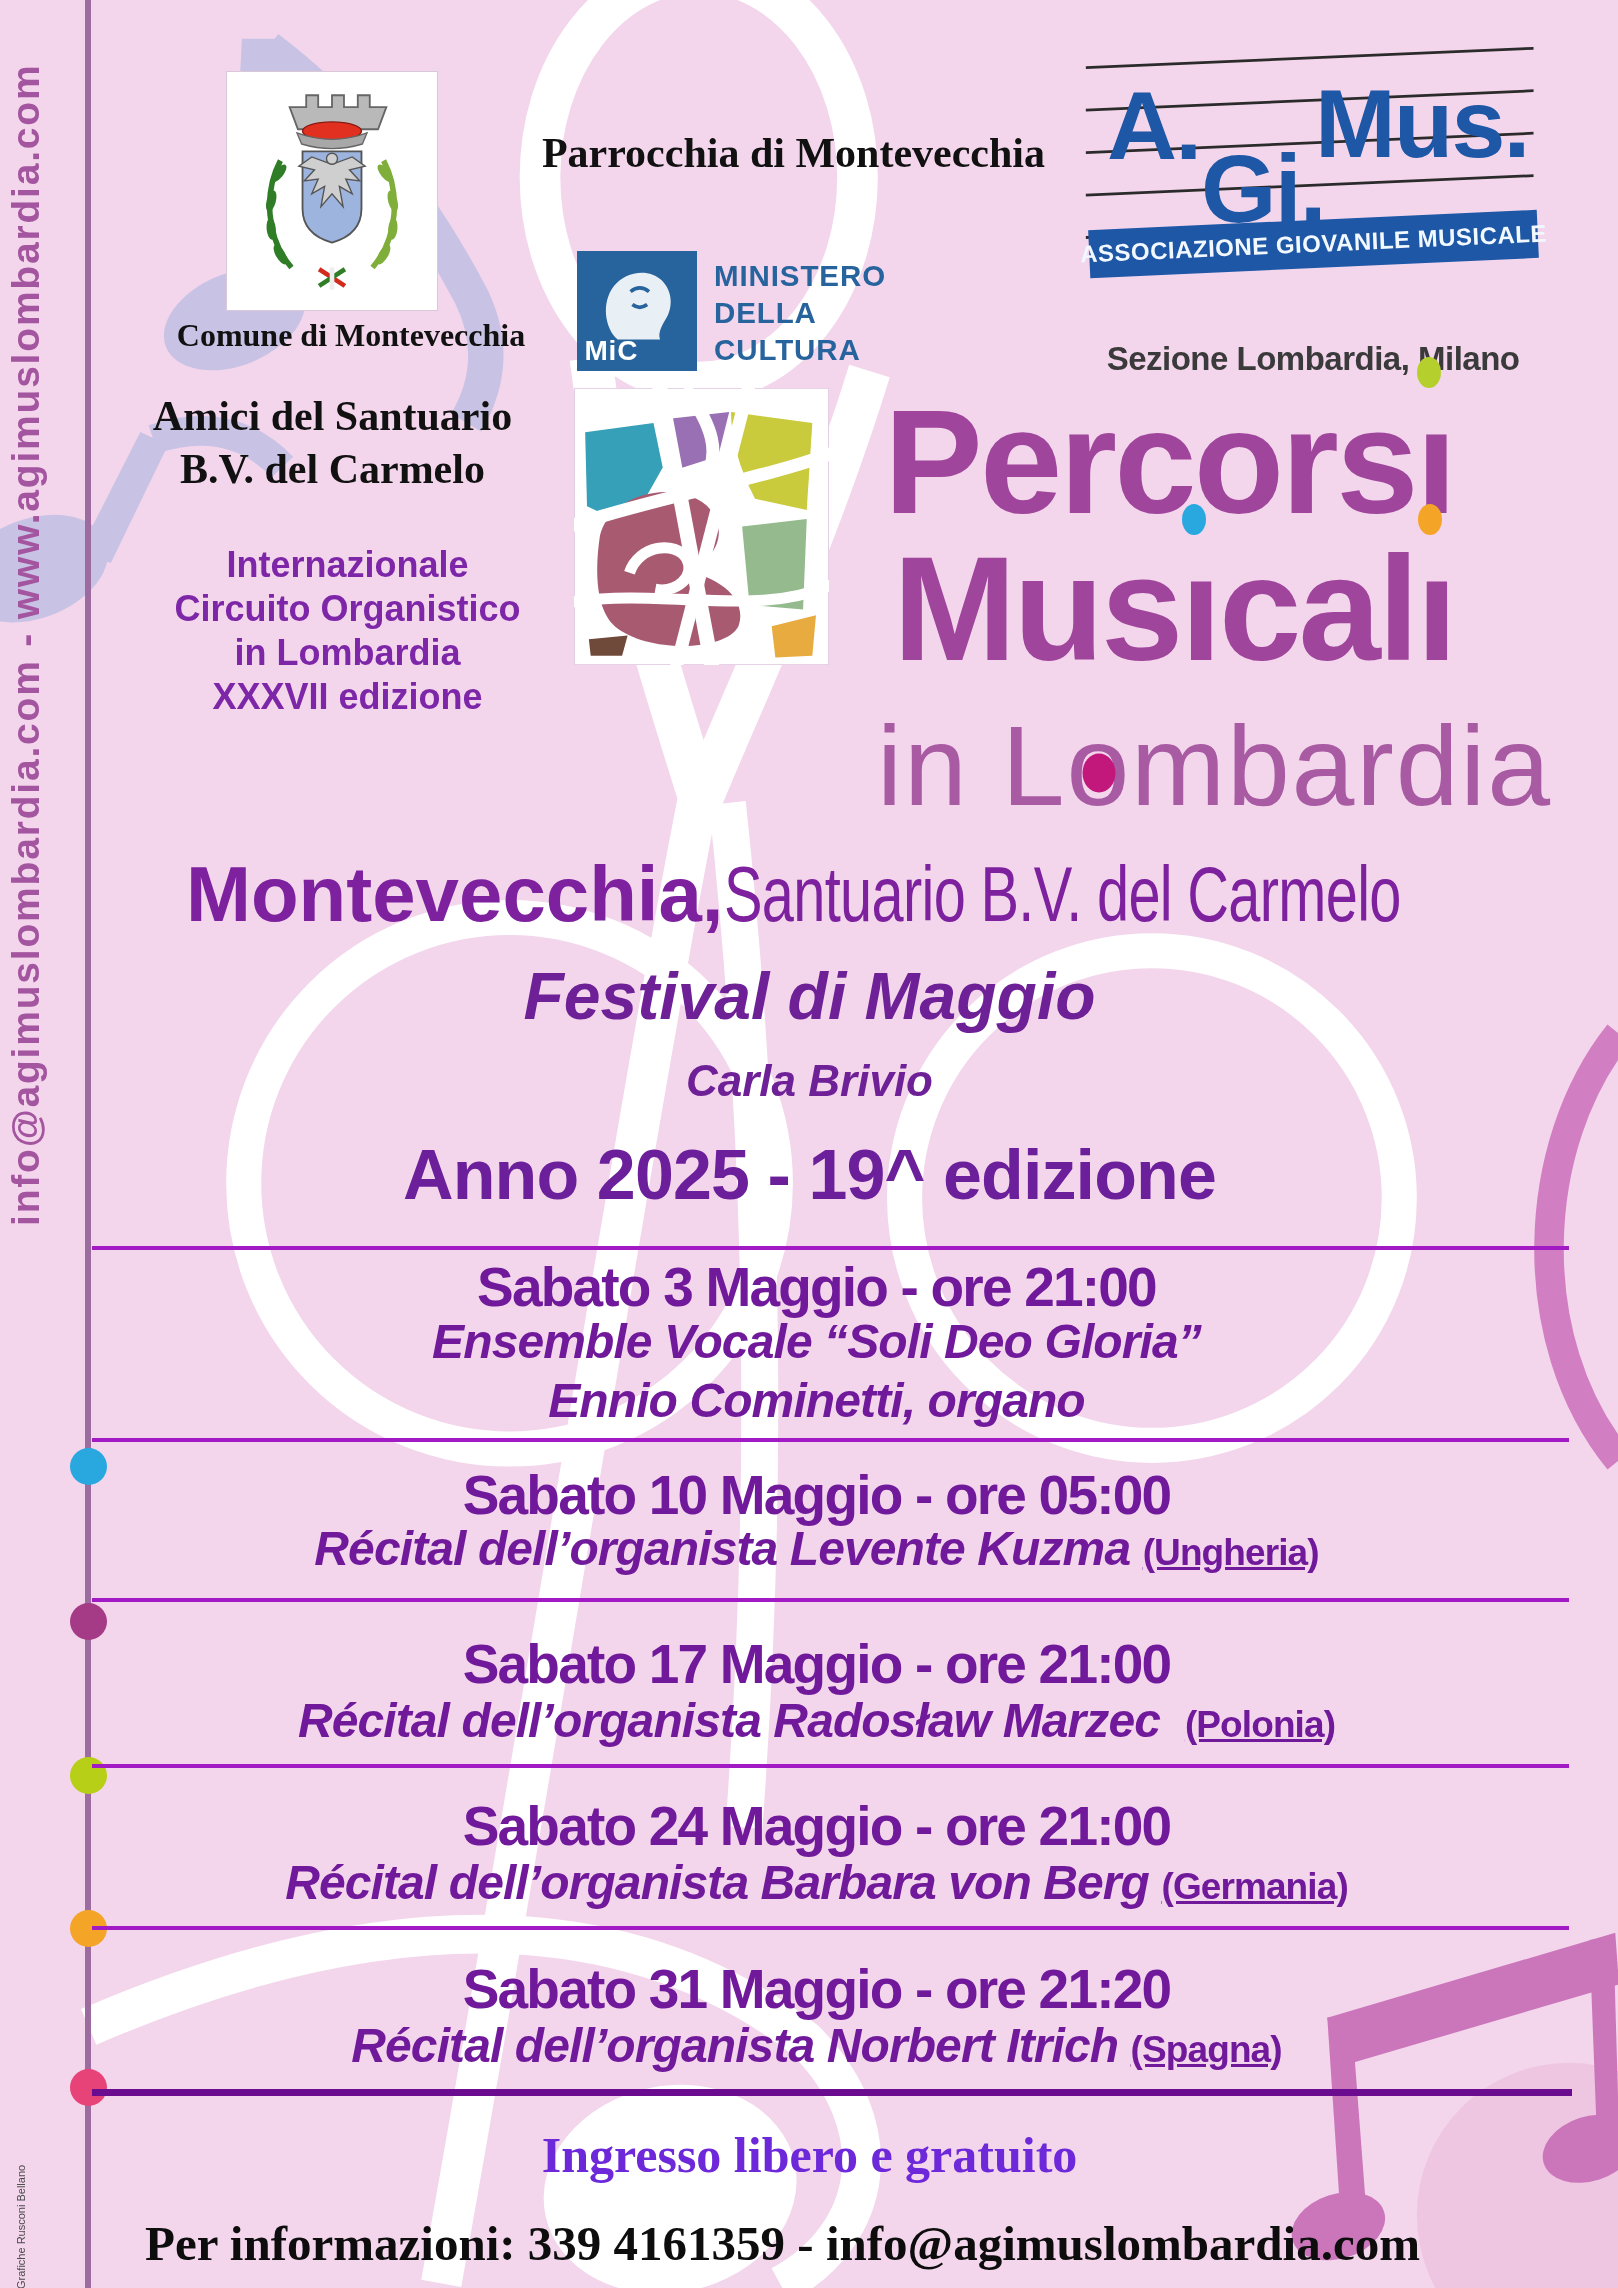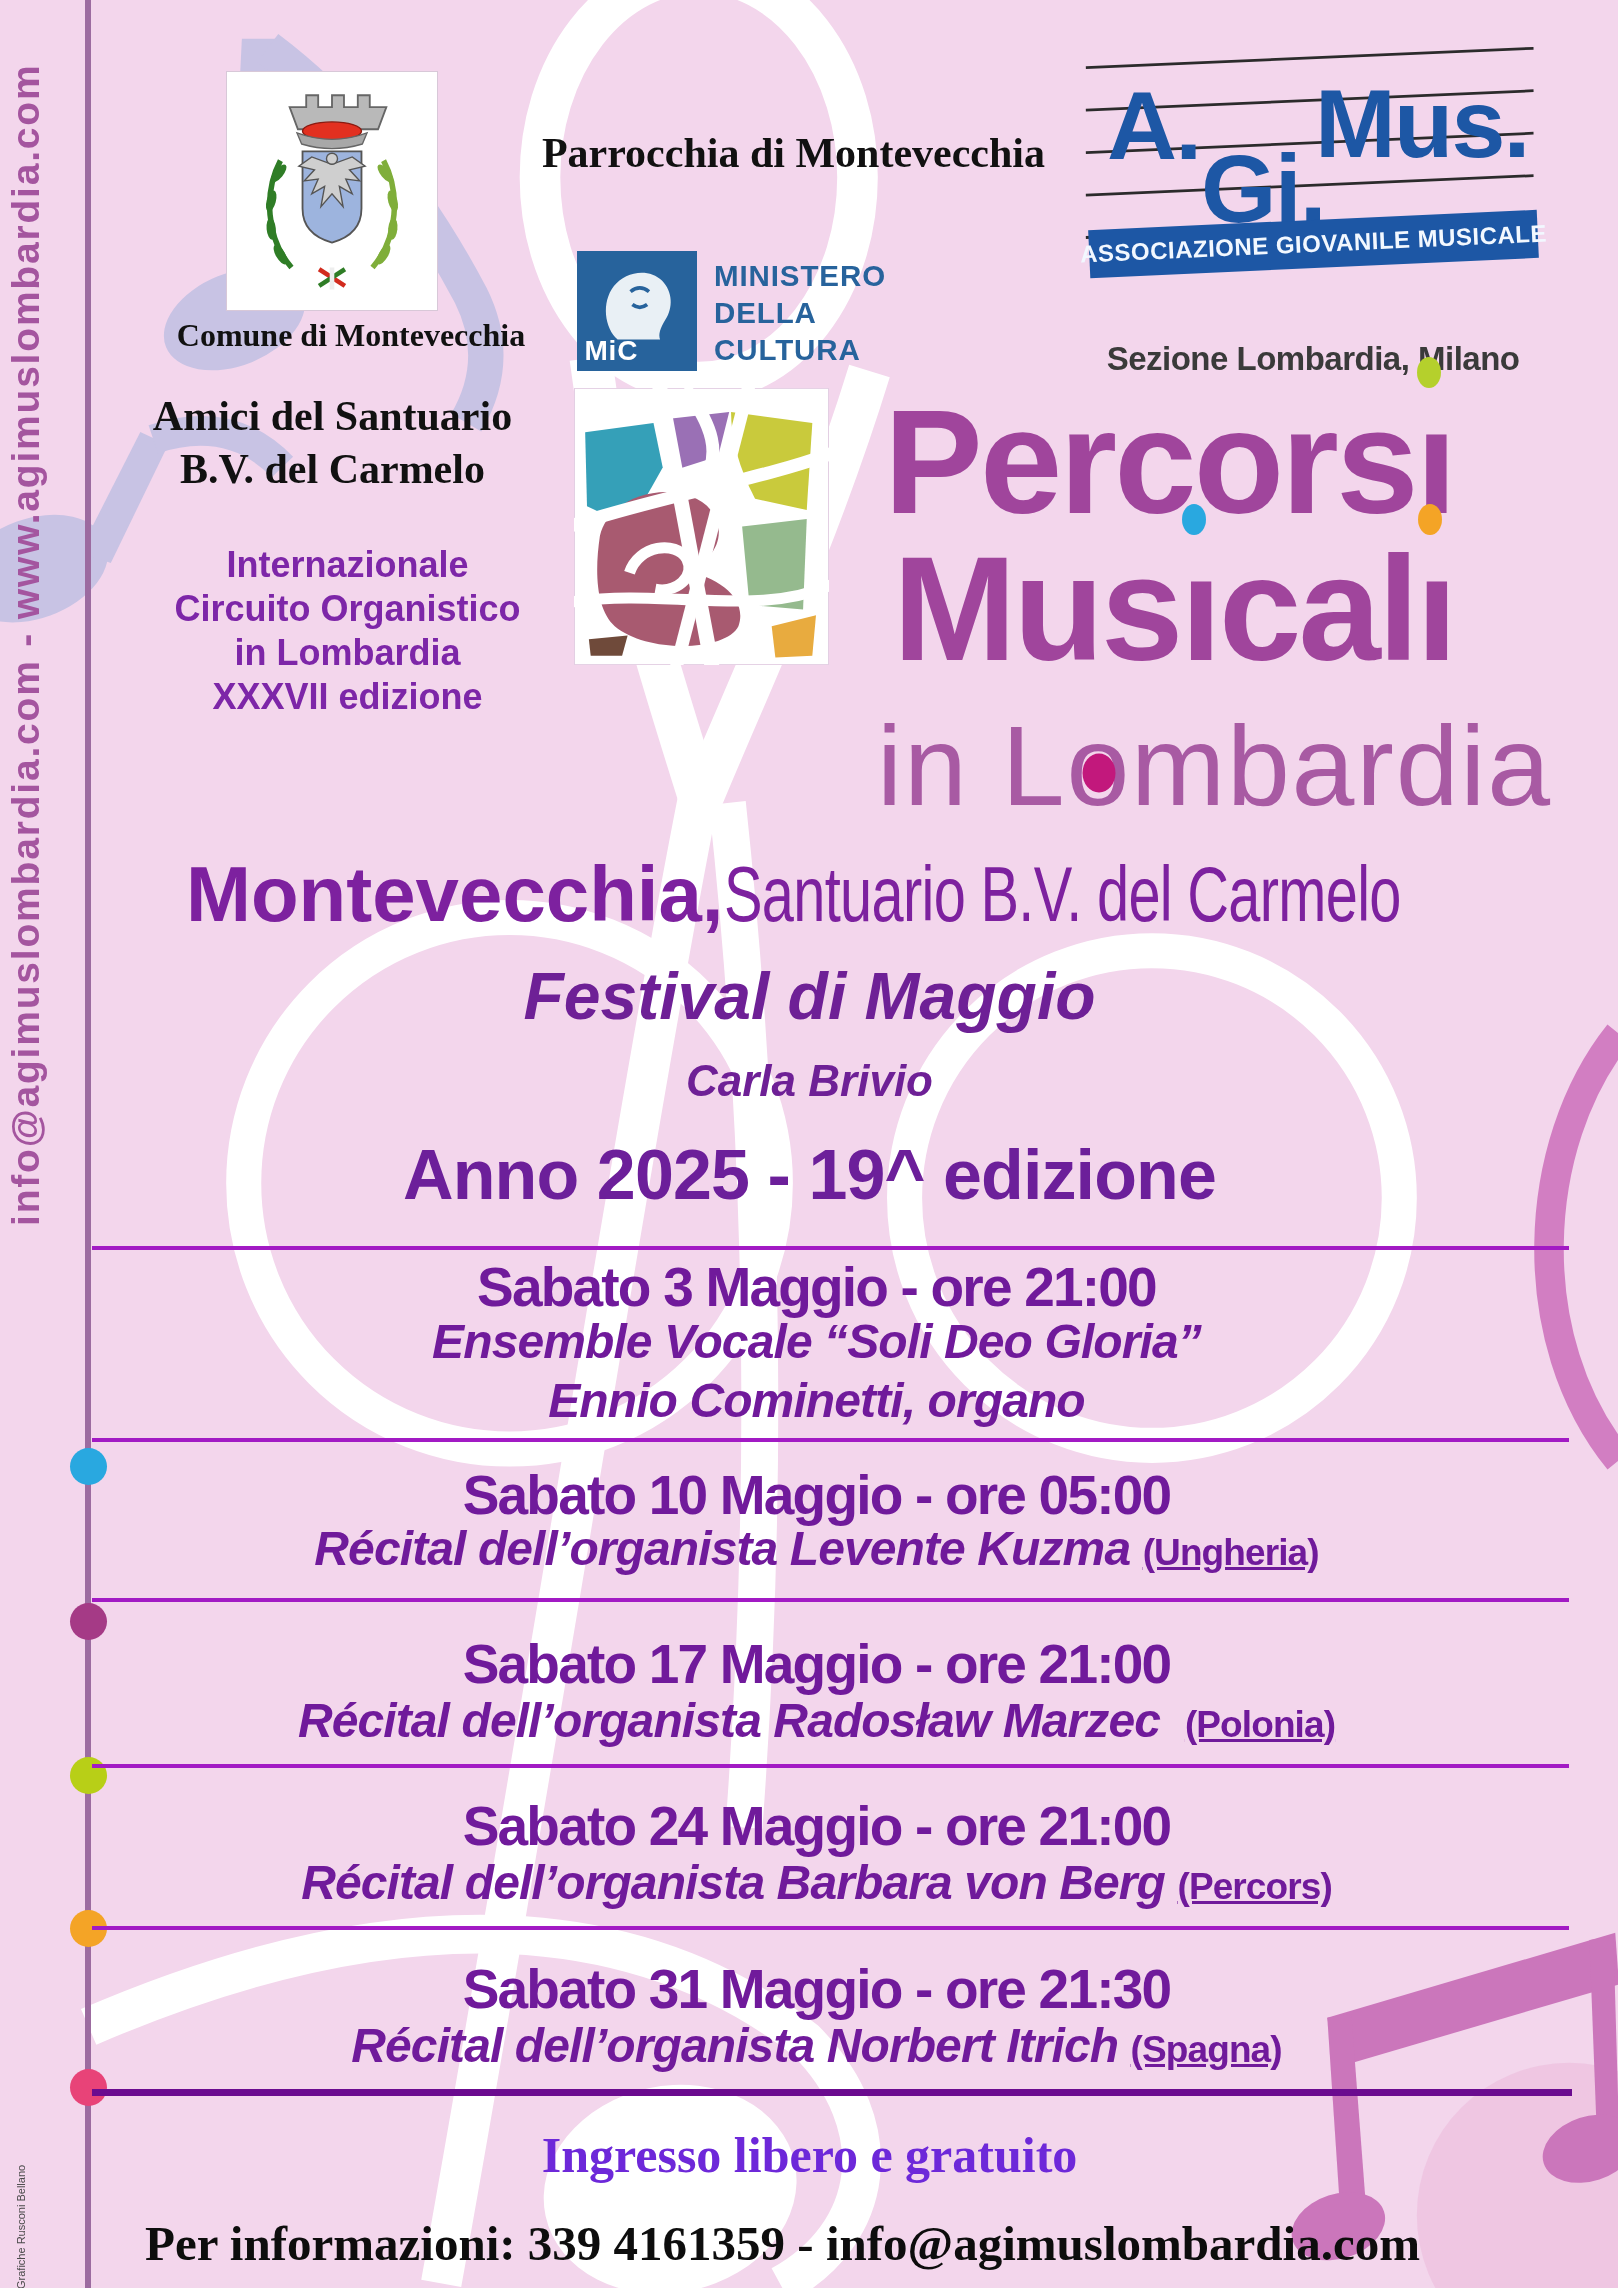--- a/index.html
+++ b/index.html
@@ -267,22 +267,22 @@
   <div class="abs ev ev-line" style="top:1314px;">Ensemble Vocale “Soli Deo Gloria”</div>
   <div class="abs ev ev-line" style="top:1373px;">Ennio Cominetti, organo</div>
 
   <div class="abs ev ev-date" style="top:1463px;">Sabato 10 Maggio - ore 05:00</div>
   <div class="abs ev ev-line" style="top:1521px;"><span>Récital dell’organista Levente Kuzma</span> <span class="ev-country">(Ungheria)</span></div>
 
   <div class="abs ev ev-date" style="top:1632px;">Sabato 17 Maggio - ore 21:00</div>
   <div class="abs ev ev-line" style="top:1693px;"><span>Récital dell’organista Radosław Marzec</span>&nbsp; <span class="ev-country">(Polonia)</span></div>
 
   <div class="abs ev ev-date" style="top:1794px;">Sabato 24 Maggio - ore 21:00</div>
-  <div class="abs ev ev-line" style="top:1855px;"><span>Récital dell’organista Barbara von Berg</span> <span class="ev-country">(Percors)</span></div>
-
-  <div class="abs ev ev-date" style="top:1957px;">Sabato 31 Maggio - ore 21:30</div>
+  <div class="abs ev ev-line" style="top:1855px;"><span>Récital dell’organista Barbara von Berg</span> <span class="ev-country">(Germania)</span></div>
+
+  <div class="abs ev ev-date" style="top:1957px;">Sabato 31 Maggio - ore 21:20</div>
   <div class="abs ev ev-line" style="top:2018px;"><span>Récital dell’organista Norbert Itrich</span> <span class="ev-country">(Spagna)</span></div>
 
   <div class="abs admission">Ingresso libero e gratuito</div>
   <div class="abs info">Per informazioni: 339 4161359 - info@agimuslombardia.com</div>
 
 </div>
 
 
 </body></html>

